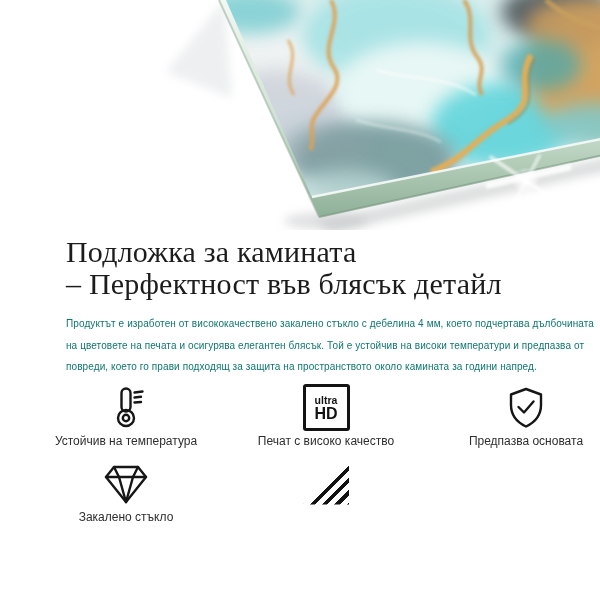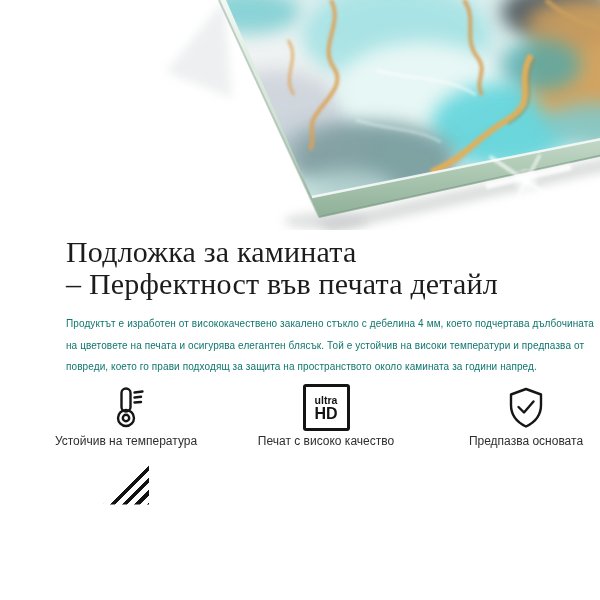--- a/index.html
+++ b/index.html
@@ -130,21 +130,21 @@
         <rect x="-44" y="-1.4" width="88" height="2.8" rx="1.4" fill="#ffffff" opacity="0.9" transform="rotate(34)" filter="url(#blurS)"></rect>
         <rect x="-30" y="-1.2" width="60" height="2.4" rx="1.2" fill="#ffffff" opacity="0.85" transform="rotate(118)" filter="url(#blurS)"></rect>
         <circle r="3" fill="#ffffff"></circle>
       </g>
     </svg>
   </div>
 
   <div class="content">
     <h1 class="page-title">
       <span class="tline">Подложка за камината</span>
-      <span class="tline">– Перфектност във печата детайл</span>
+      <span class="tline">– Перфектност във блясък детайл</span>
     </h1>
     <p class="descr">Продуктът е изработен от висококачествено закалено стъкло с дебелина 4 мм, което подчертава дълбочината на цветовете на печата и осигурява елегантен блясък. Той е устойчив на високи температури и предпазва от повреди, което го прави подходящ за защита на пространството около камината за години напред.</p>
   </div>
 
   <div class="features">
 
     <div class="feature">
       <div class="icon-box">
         <svg width="46" height="46" viewBox="0 0 46 46">
           <rect class="icon-stroke" x="18.5" y="3.5" width="9" height="23" rx="4.5"></rect>
@@ -171,20 +171,33 @@
     <div class="feature">
       <div class="icon-box">
         <svg width="46" height="46" viewBox="0 0 46 46">
           <path class="icon-stroke" d="M23 4 L38 9.5 V20 C38 30 31.5 37.5 23 41.5 C14.5 37.5 8 30 8 20 V9.5 Z"></path>
           <path class="icon-stroke" d="M15.5 22 L21 27.5 L30.5 16.5"></path>
         </svg>
       </div>
       <div class="feature-label">Предпазва основата</div>
     </div>
 
+    <div class="feature">
+      <div class="icon-box">
+        <svg width="48" height="46" viewBox="0 0 48 46">
+          <path class="icon-stroke" d="M12 6 L36 6 L44 16 L24 41 L4 16 Z"></path>
+          <line class="icon-stroke" x1="4" y1="16" x2="44" y2="16"></line>
+          <line class="icon-stroke" x1="12" y1="6" x2="17" y2="16"></line>
+          <line class="icon-stroke" x1="36" y1="6" x2="31" y2="16"></line>
+          <line class="icon-stroke" x1="17" y1="16" x2="24" y2="41"></line>
+          <line class="icon-stroke" x1="31" y1="16" x2="24" y2="41"></line>
+        </svg>
+      </div>
+      <div class="feature-label">Закалено стъкло</div>
+    </div>
 
     <div class="feature">
       <div class="icon-box">
         <div class="stripes-tri"></div>
       </div>
     </div>
 
 
   </div>
 </div>

